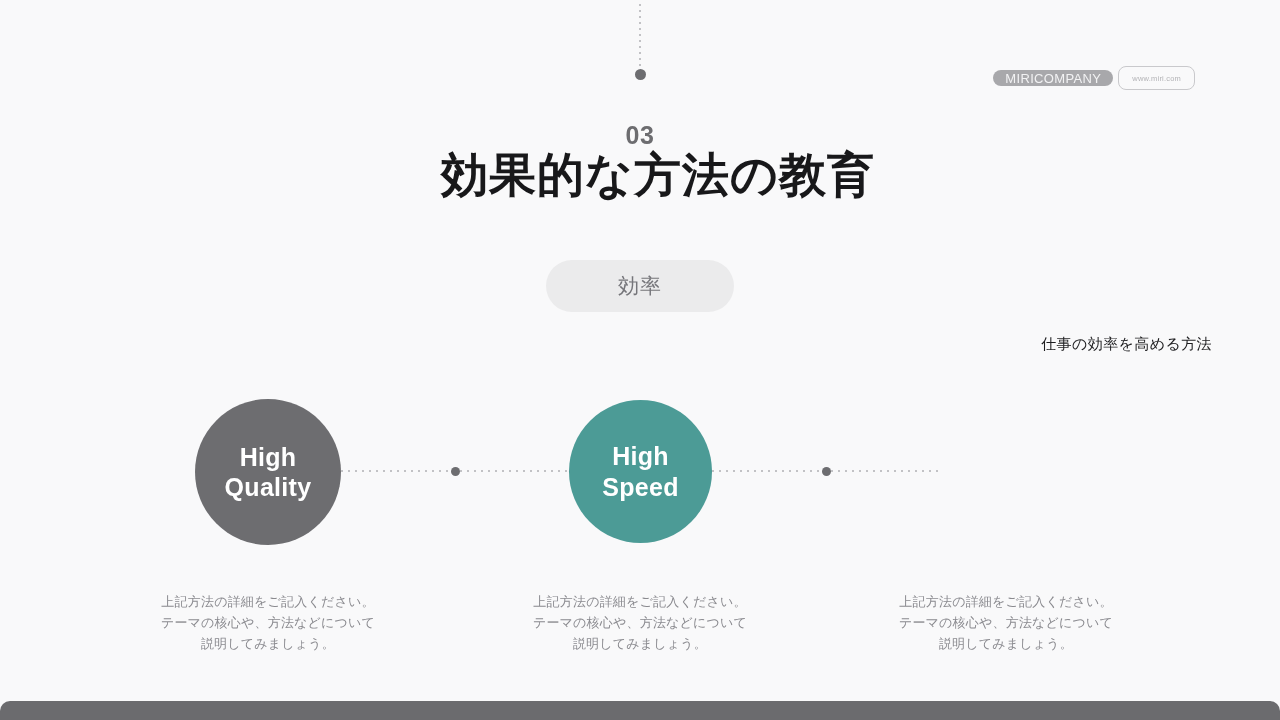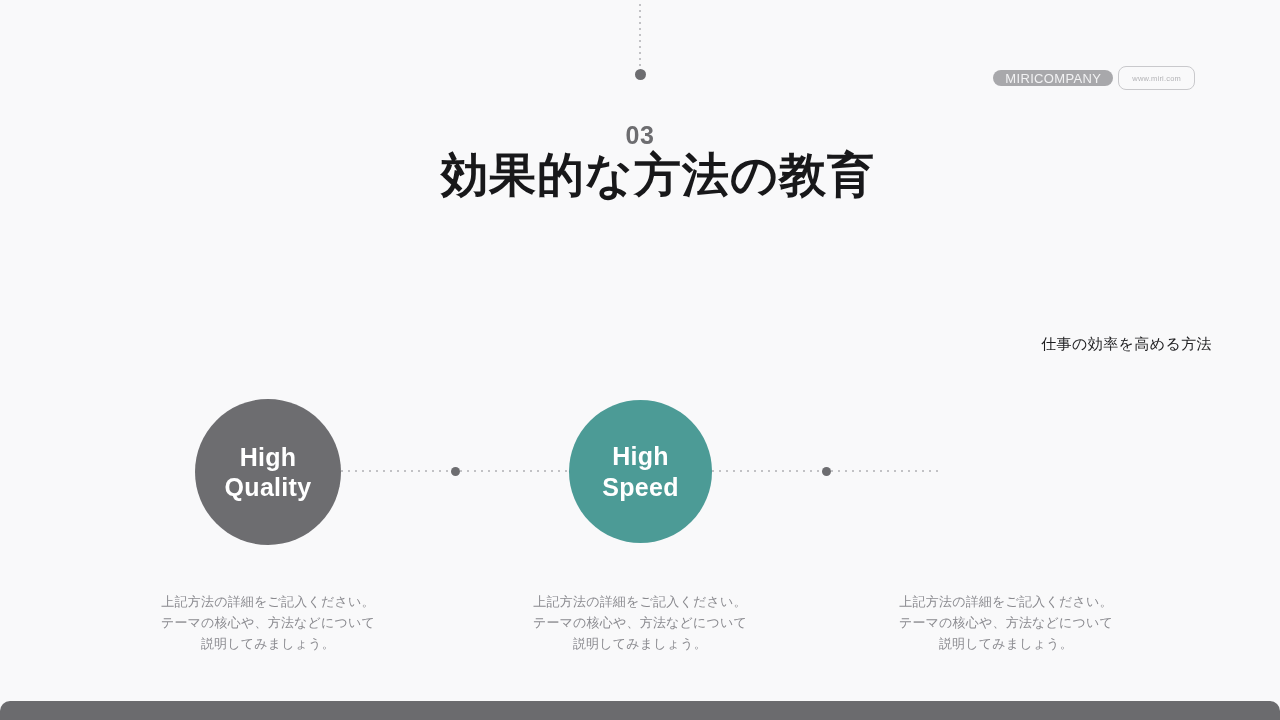--- a/index.html
+++ b/index.html
@@ -242,20 +242,21 @@
     <div class="brand-url">www.miri.com</div>
   </div>
 
   <div class="stem"></div>
   <div class="stem-dot"></div>
 
   <div class="section-number">03</div>
 
   <div class="headline">効果的な方法の教育</div>
 
+  <div class="tag-pill">効率</div>
 
   <div class="subtitle">仕事の効率を高める方法</div>
 
   <div class="rail" id="rail-left">
     <div class="rail-line"></div>
     <div class="rail-dot"></div>
   </div>
   <div class="rail" id="rail-right">
     <div class="rail-line"></div>
     <div class="rail-dot"></div>

